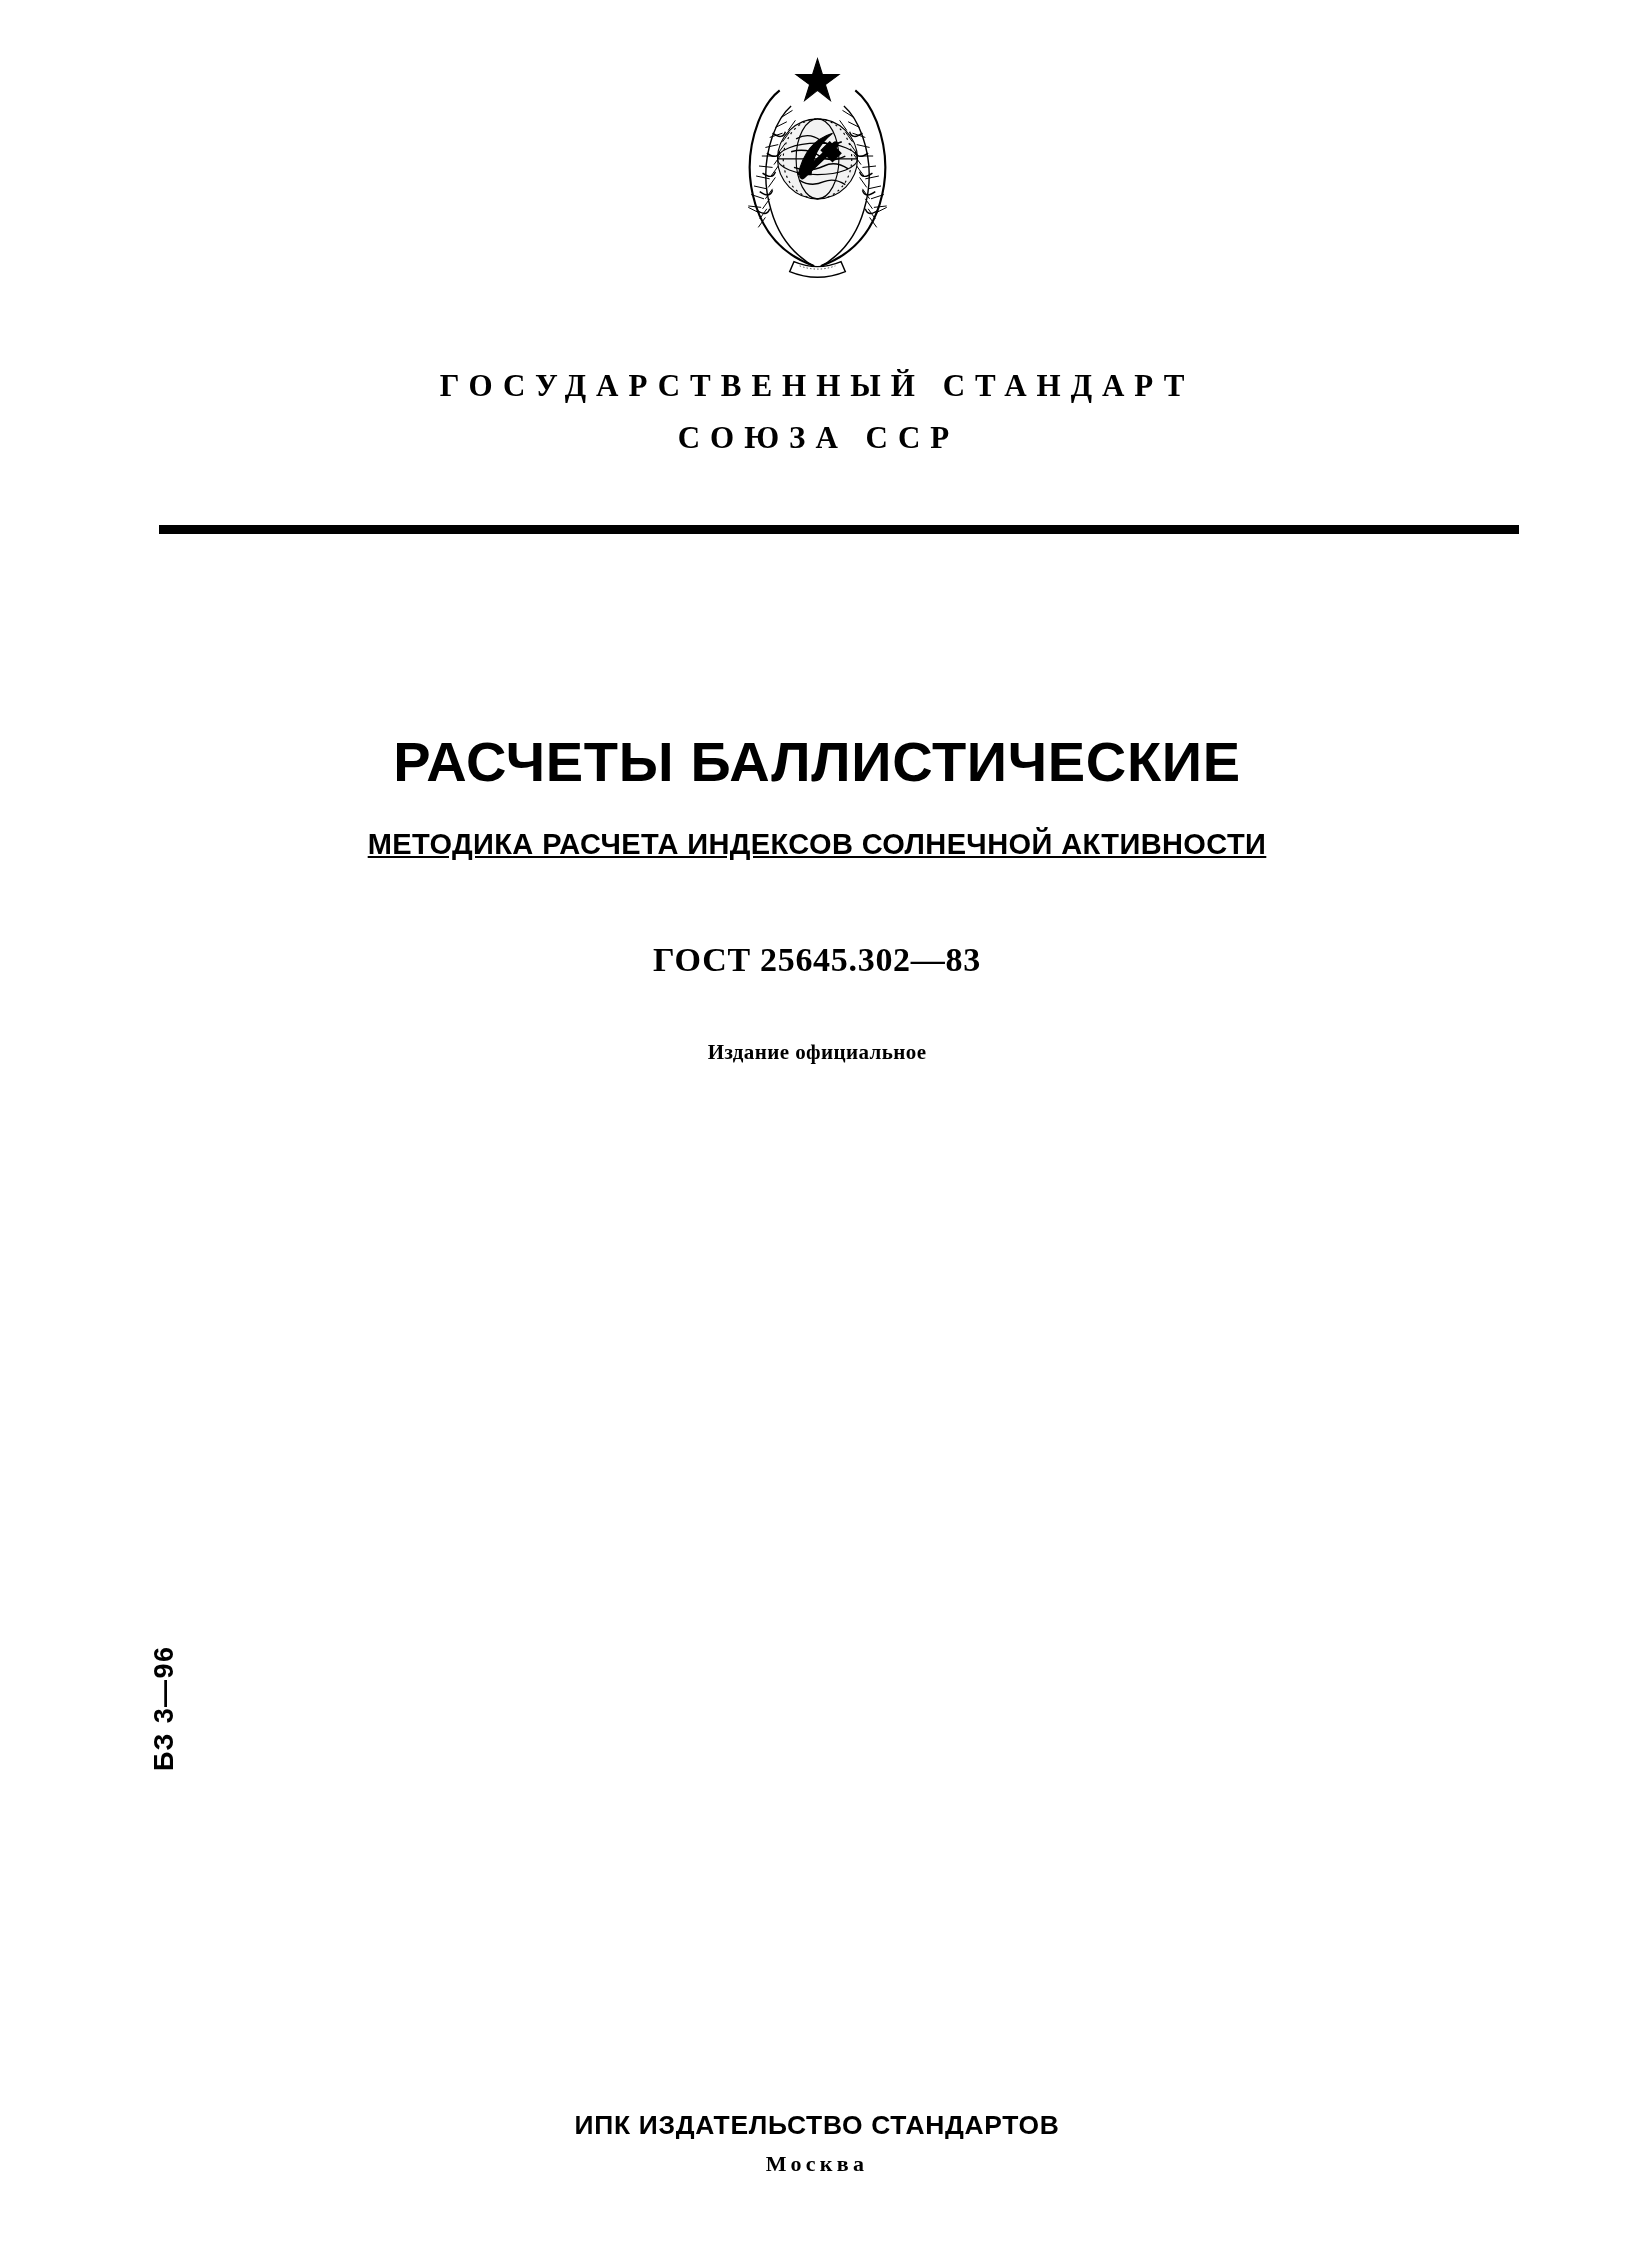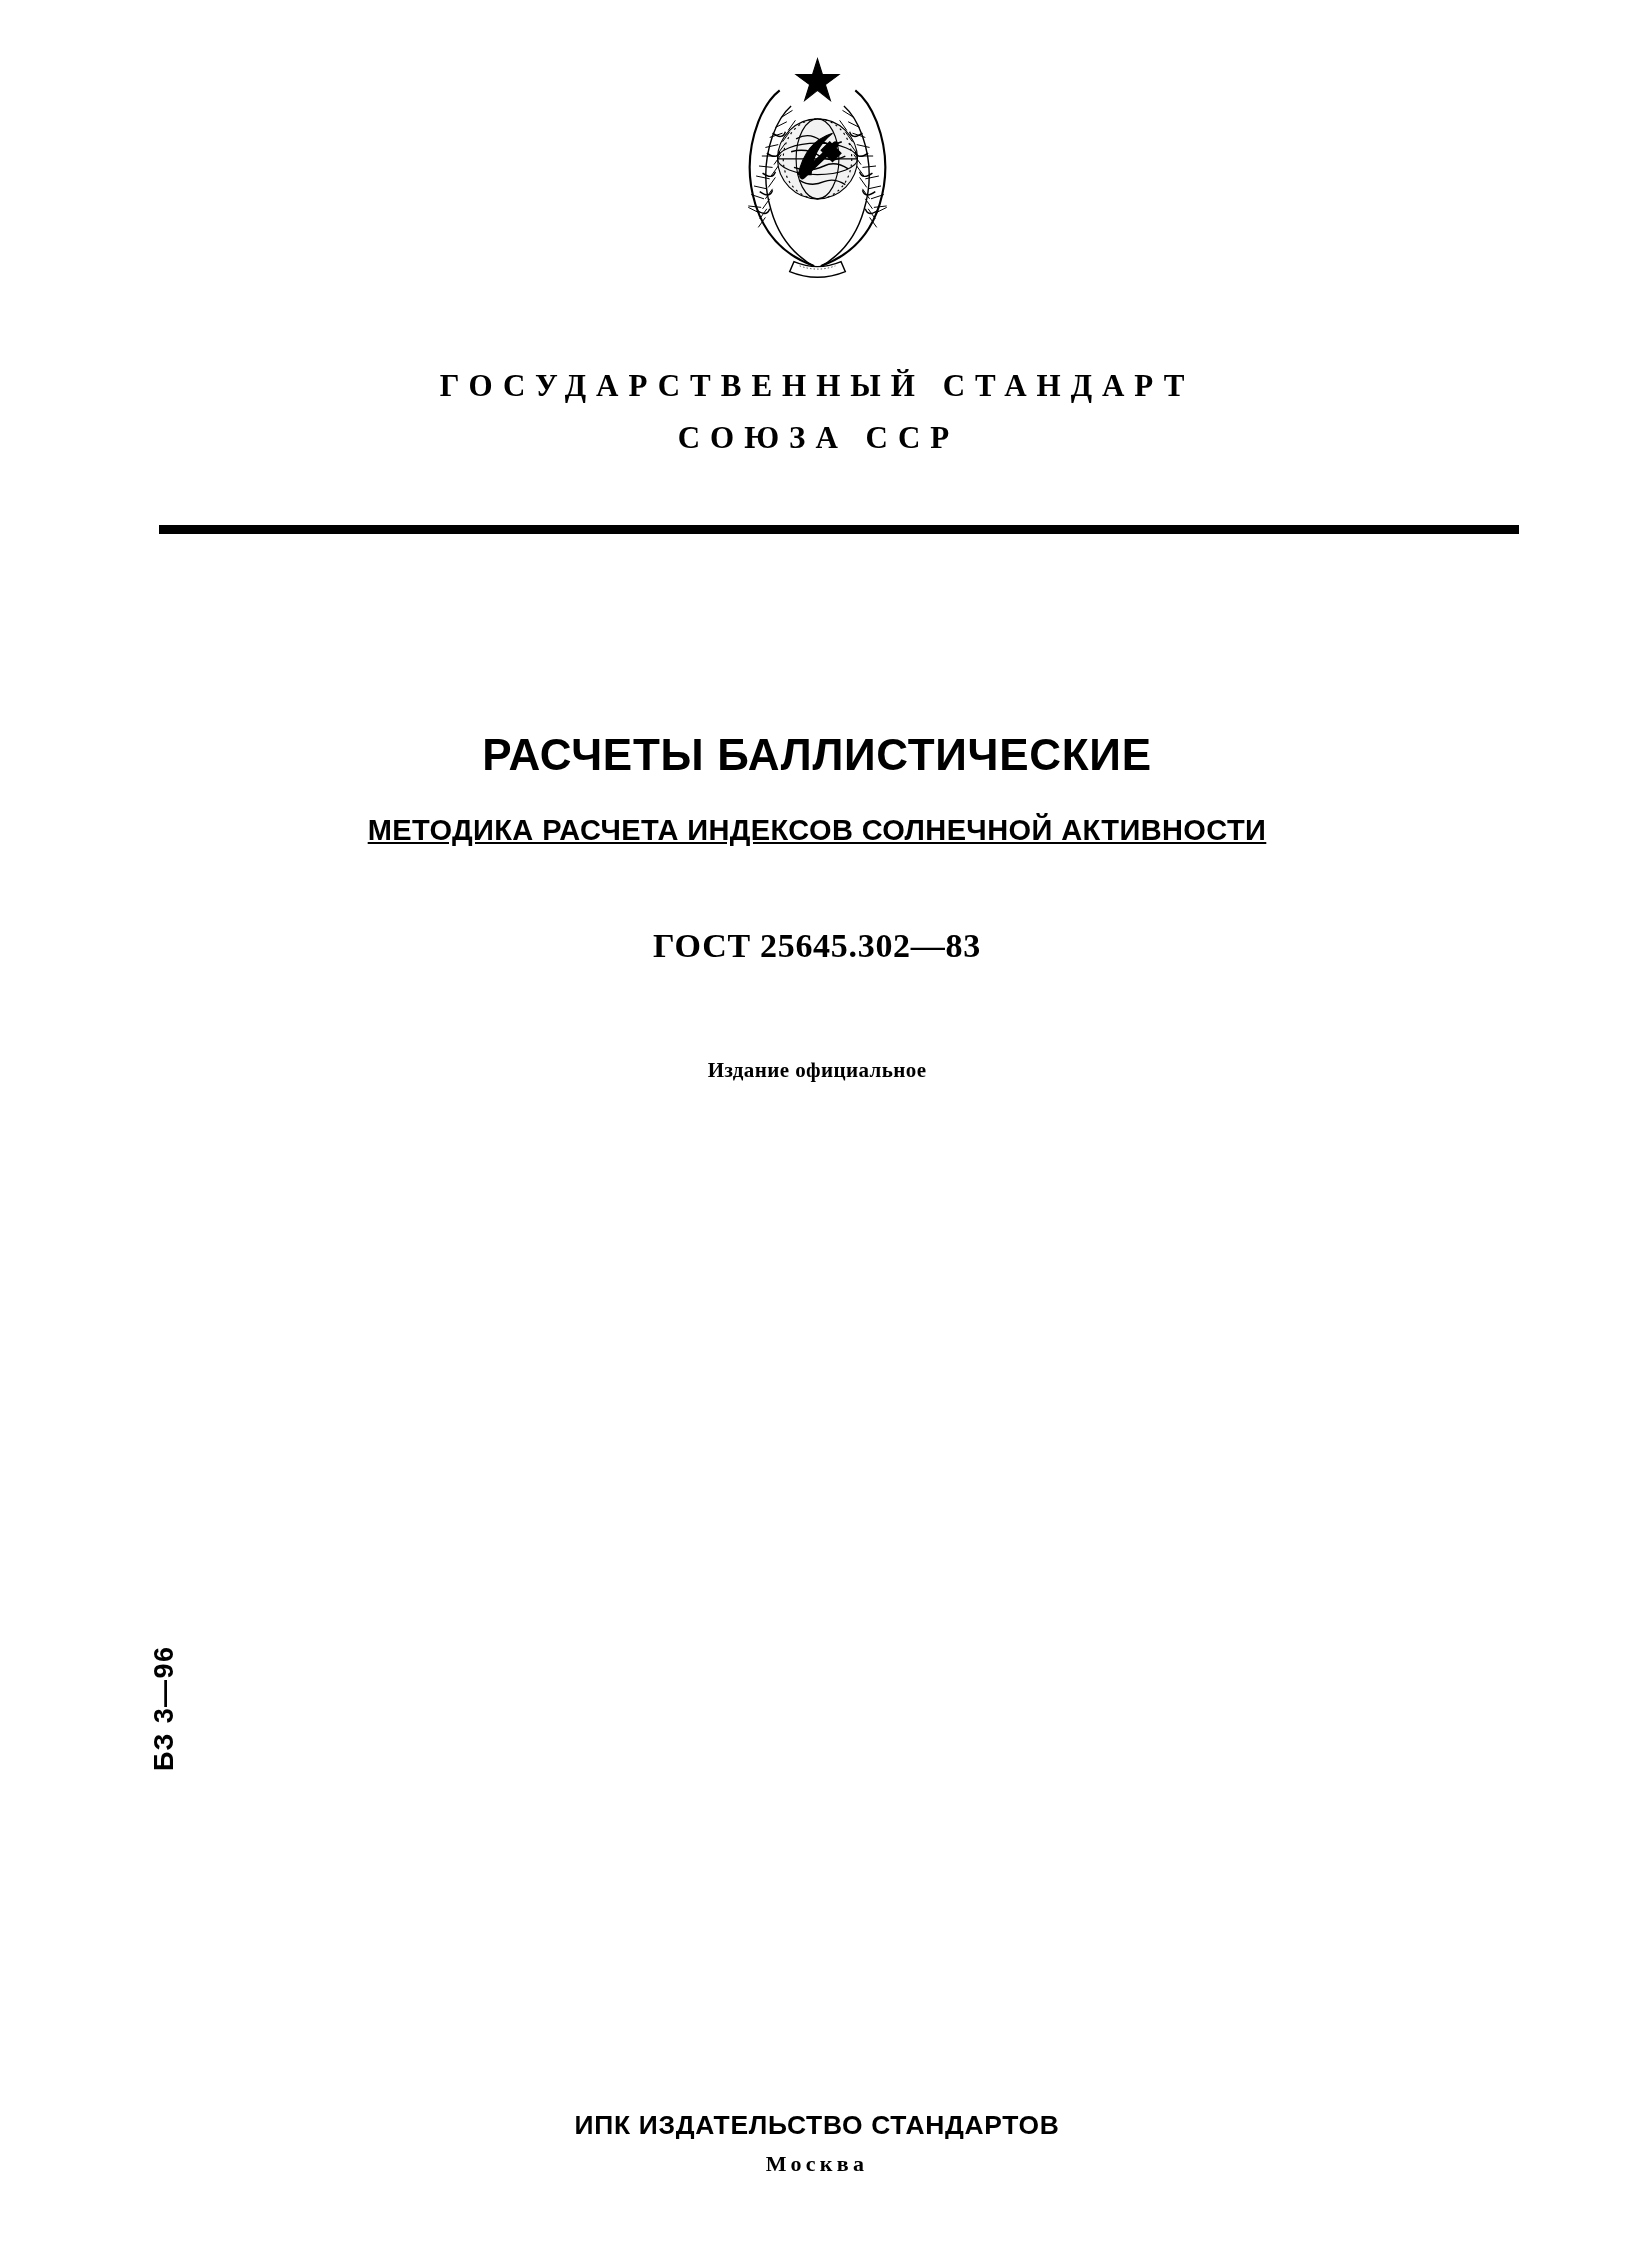--- a/index.html
+++ b/index.html
@@ -73,42 +73,42 @@
   .title-block {
     position: absolute;
     top: 729px;
     left: 0;
     width: 100%;
     text-align: center;
   }
   .title-main {
     font-family: "Liberation Sans", sans-serif;
     font-weight: bold;
-    font-size: 44px;
+    font-size: 56px;
     line-height: 1.18;
     letter-spacing: 0.7px;
   }
   .subtitle {
     margin-top: 33px;
     font-family: "Liberation Sans", sans-serif;
     font-weight: bold;
     font-size: 29px;
     letter-spacing: 0.4px;
     text-decoration: underline;
   }
   .gost-code {
     margin-top: 80px;
     font-family: "Liberation Serif", serif;
     font-weight: bold;
     font-size: 34px;
     letter-spacing: 0.7px;
     text-align: center;
   }
   .official {
-    margin-top: 93px;
+    margin-top: 61px;
     font-family: "Liberation Serif", serif;
     font-weight: bold;
     font-size: 21px;
     letter-spacing: 0.4px;
   }
 
   
   .side-code {
     position: absolute;
     left: 34px;

